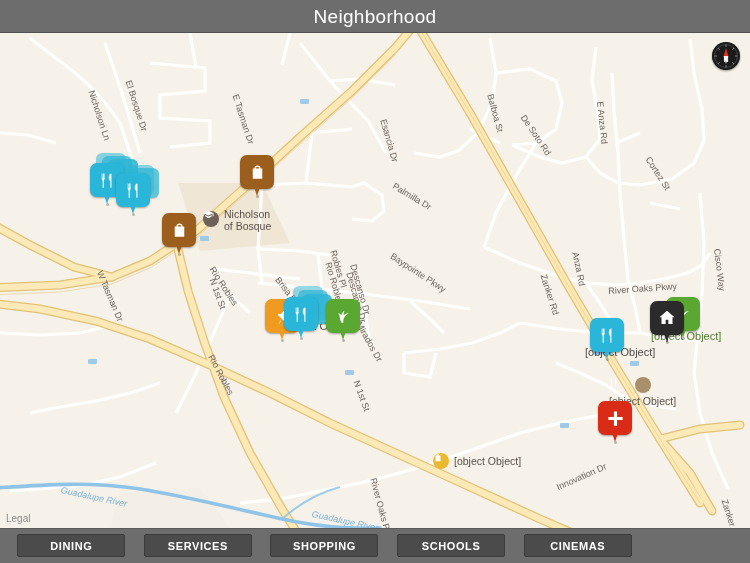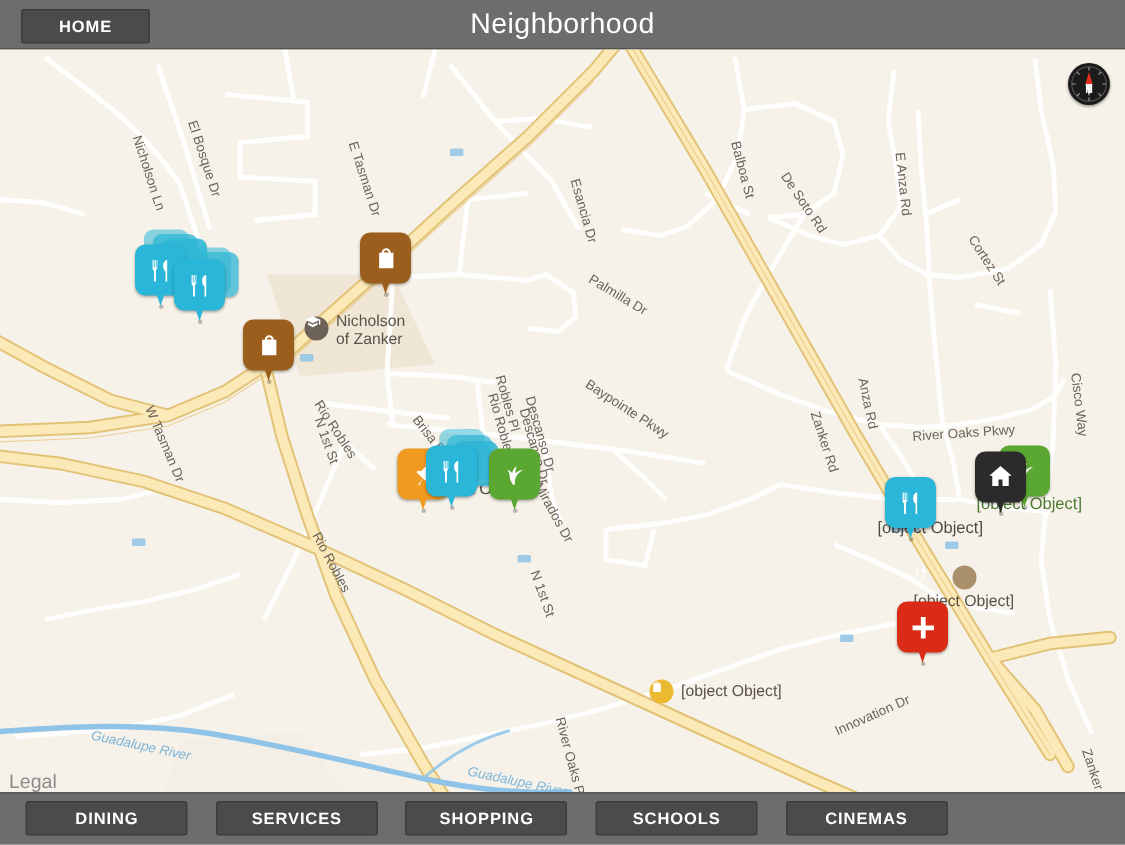--- a/index.html
+++ b/index.html
@@ -95,21 +95,21 @@
 
   
   .lbl{
     position:absolute;white-space:nowrap;
     color:#6b645d;font-size:9px;
     transform-origin:0 0;
     pointer-events:none;
   }
   .lbl.place{color:#4f4a45;font-size:11px;}
   .lbl.water{color:#7db4d8;font-style:italic;font-size:9px;}
-  .lbl.legal{color:#8b8b8b;font-size:13px;}
+  .lbl.legal{color:#8b8b8b;font-size:10px;}
 
   
   .compass{
     position:absolute;right:10px;top:9px;width:28px;height:28px;
     border-radius:50%;background:#1d1d1d;
     box-shadow:0 1px 2px rgba(0,0,0,.4);
     cursor:pointer;
   }
 
   
@@ -131,21 +131,20 @@
     border:1px solid #3c3c3c;border-radius:2px;
     cursor:pointer;
   }
 </style>
 </head>
 <body>
 
 <div class="app">
 
   <div class="header">
-    <div class="home-btn">HOME</div>
     <div class="header-title">Neighborhood</div>
   </div>
 
   <div class="map">
 
     <svg width="750" height="495" viewBox="0 0 750 495">
       <rect x="0" y="0" width="750" height="495" fill="#f6f2e9"></rect>
 
       <polygon points="178,150 262,150 290,210 200,218" fill="#eee4d2" opacity="0.85"></polygon>
       <polygon points="120,460 200,455 230,495 110,495" fill="#f2eee4" opacity="0.7"></polygon>
@@ -289,21 +288,21 @@
     <div class="lbl place" style="left:123px;top:148px;">Pizza</div>
 
     <div class="poi" style="left:203px;top:176px;align-items:flex-start;">
       <div class="dot" style="background:#6d6257;margin-top:2px;">
         <svg width="11" height="11" viewBox="0 0 24 24" fill="#fff">
             <path d="M12 4 1 9l11 5 9-4.09V16h2V9L12 4zM5 13.2v3.3l7 3.5 7-3.5v-3.3l-7 3.3-7-3.3z"></path>
           </svg>
       </div>
       <div style="margin-left:5px;">
         <div style="font-size:10.5px;color:#59514a;line-height:11.5px;">Nicholson</div>
-        <div style="font-size:10.5px;color:#59514a;line-height:11.5px;">of Zanker</div>
+        <div style="font-size:10.5px;color:#59514a;line-height:11.5px;">of Bosque</div>
       </div>
     </div>
 
     <div class="lbl place" style="left:284px;top:287px;">[object Object]</div>
     <div class="lbl place" style="left:651px;top:297px;color:#4f7a32;">[object Object]</div>
     <div class="lbl place" style="left:585px;top:313px;">[object Object]</div>
 
     <div class="poi" style="left:609px;top:344px;flex-direction:column;align-items:center;">
       <div class="dot" style="background:#a98f6a;">
         <svg width="10" height="10" viewBox="0 0 24 24" fill="#fff">

